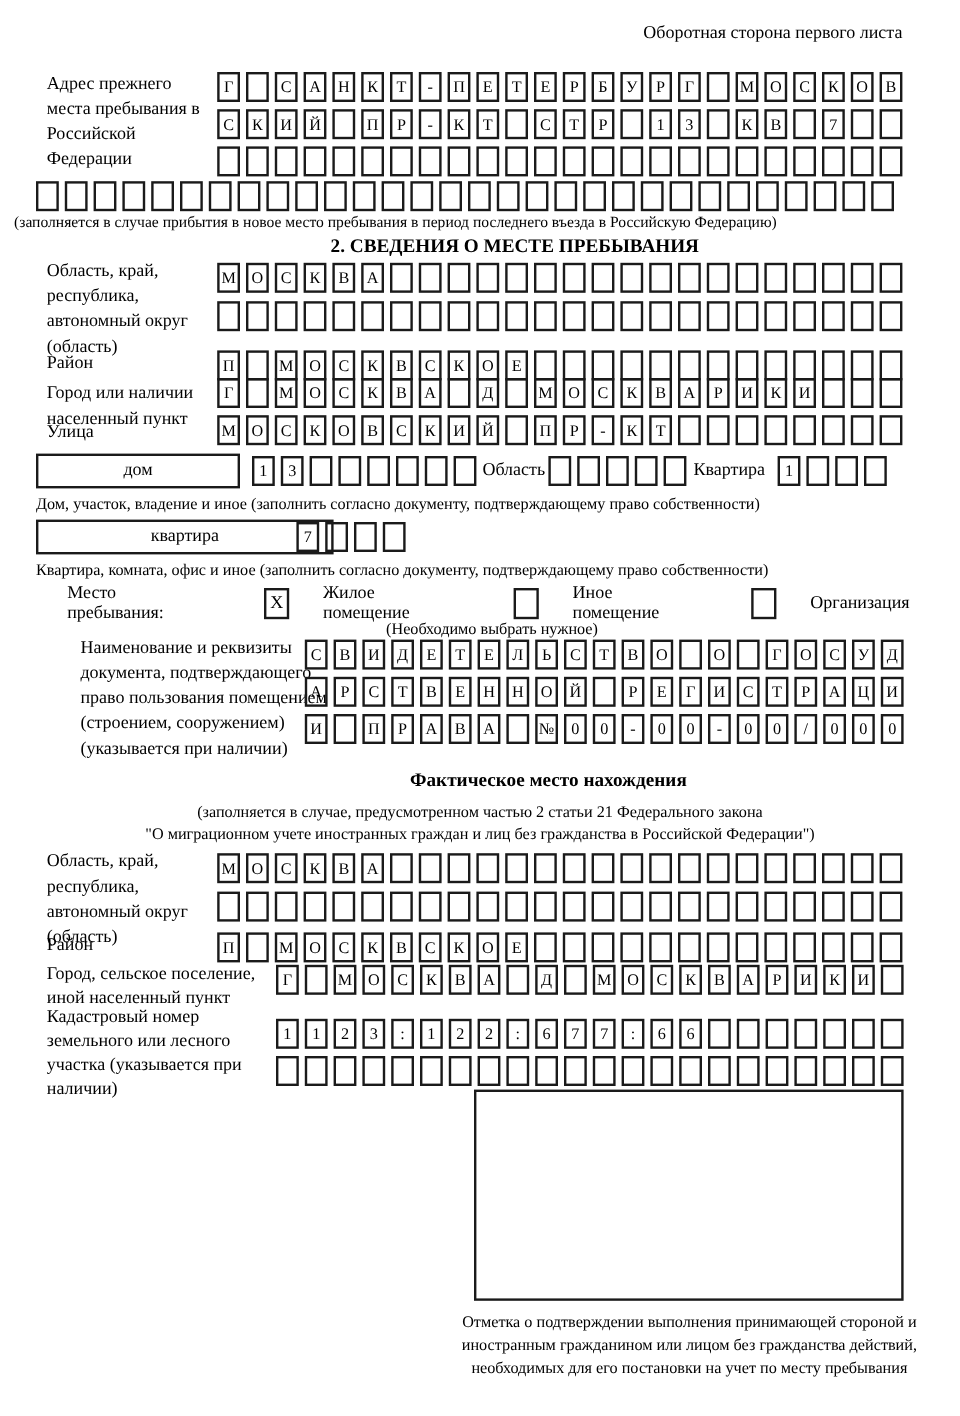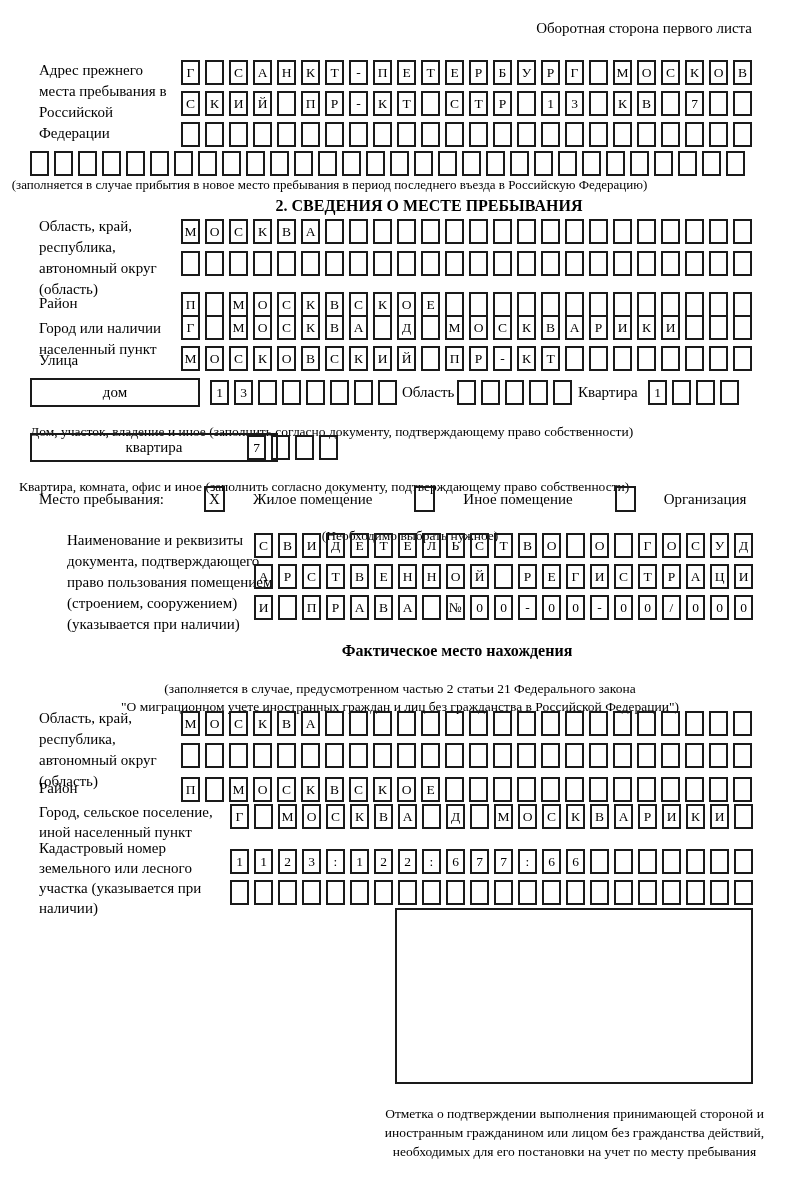--- a/index.html
+++ b/index.html
@@ -5,21 +5,21 @@
   html,body{margin:0;padding:0;background:#fff;}
   .page{position:relative;width:800px;height:1180px;background:#fff;color:#000;
         font-family:"Liberation Serif","DejaVu Serif",serif;overflow:hidden;}
   .abs{position:absolute;}
   .cells{display:flex;gap:5px;}
   .cell{flex:none;width:19px;height:25px;border:2px solid #1a1a1a;box-sizing:border-box;
         display:flex;align-items:center;justify-content:center;font-size:13.5px;line-height:1;}
   .lbl{font-size:15px;line-height:21px;}
   .lbl-sm{font-size:15px;line-height:20px;}
   .note{font-size:13px;line-height:17px;}
-  .note-md{font-size:13.5px;line-height:18px;margin-top:12px;}
+  .note-md{font-size:13.5px;line-height:18px;}
   .title{font-weight:bold;font-size:16px;margin-left:29px;}
   .center{text-align:center;}
   .lblbox{border:2px solid #1a1a1a;box-sizing:border-box;height:29px;display:flex;
           align-items:center;justify-content:center;font-size:15px;}
   .inline-lbl{font-size:15px;line-height:29px;}
   .chk{flex:none;width:21px;height:26px;border:2px solid #1a1a1a;box-sizing:border-box;
        display:flex;align-items:center;justify-content:center;font-size:15px;}
   .optrow{display:flex;align-items:center;}
   .optrow .optlabel{font-size:15px;margin-left:28px;margin-right:42px;}
   .optrow .mainlabel{font-size:15px;margin-right:12px;}
@@ -313,23 +313,23 @@
     </div>
   <div class="abs note-md" style="top:411px;left:30px;">Дом, участок, владение и иное (заполнить согласно документу, подтверждающему право собственности)</div>
 
   <div class="abs lblbox" style="top:433px;left:30px;width:248px;">квартира</div>
   <div class="abs cells" style="top:435px;left:247px;">
       <span class="cell">7</span>
       <span class="cell"></span>
       <span class="cell"></span>
       <span class="cell"></span>
     </div>
-  <div class="abs note-md" style="top:466px;left:19px;text-align:center;">Квартира, комната, офис и иное (заполнить согласно документу, подтверждающему право собственности)</div>
-
-  <div class="abs optrow" style="top:486px;left:39px;gap:28px;">
+  <div class="abs note-md" style="top:466px;left:30px;text-align:center;">Квартира, комната, офис и иное (заполнить согласно документу, подтверждающему право собственности)</div>
+
+  <div class="abs optrow" style="top:486px;left:56px;gap:28px;">
     <span class="mainlabel">Место пребывания:</span>
     <span class="optrow">
         <span class="chk">X</span>
         <span class="optlabel">Жилое помещение</span>
         <span class="chk"></span>
         <span class="optlabel">Иное помещение</span>
         <span class="chk"></span>
         <span class="optlabel">Организация</span>
       </span>
   </div>

